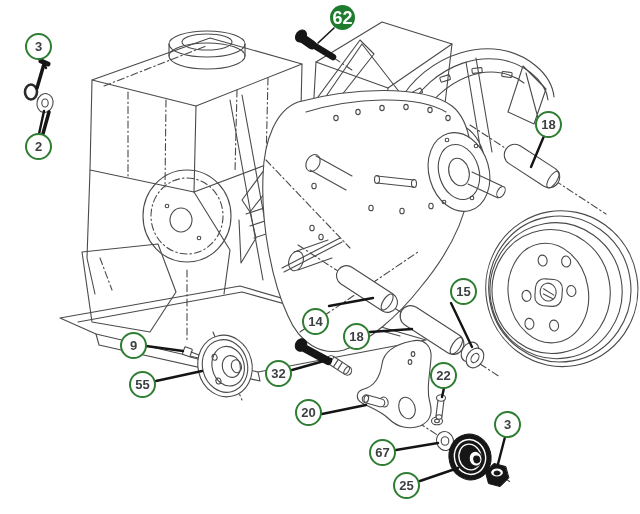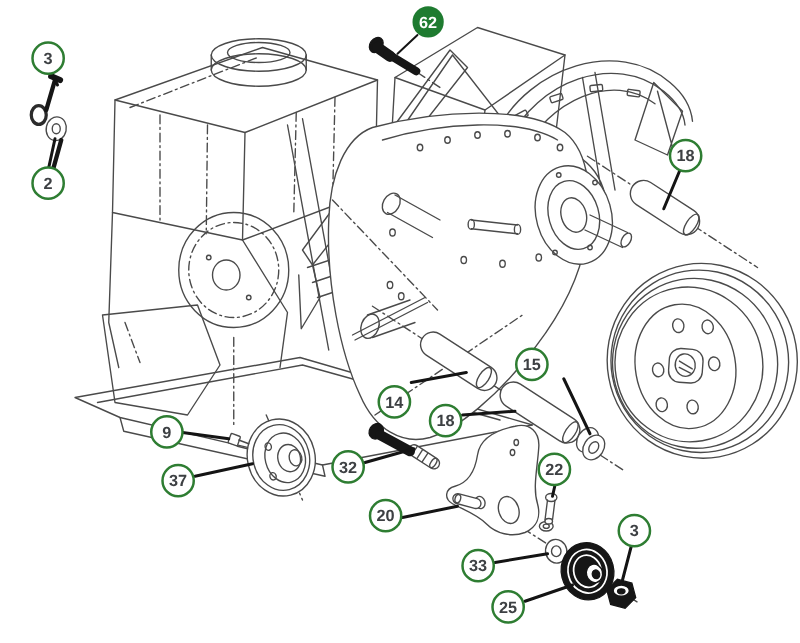--- a/index.html
+++ b/index.html
@@ -15,21 +15,21 @@
   body{width:640px;height:514px;overflow:hidden;background:var(--background);}
   .stage{position:relative;width:640px;height:514px;background:var(--background);
          font-family:"Liberation Sans", sans-serif;}
   .stage svg{position:absolute;left:0;top:0;}
   .callout{position:absolute;width:27px;height:27px;box-sizing:border-box;
            border:2.5px solid var(--callout-ring);border-radius:50%;
            background:#fff;color:var(--callout-text);
            display:flex;align-items:center;justify-content:center;
            font-weight:bold;font-size:13px;line-height:1;cursor:pointer;z-index:2;}
   .callout.selected{width:25px;height:25px;border:none;background:var(--callout-selected-fill);
-           color:#ffffff;font-size:13px;}
+           color:#ffffff;font-size:18px;}
 </style>
 </head>
 <body>
 
 <div class="stage">
 
   <svg width="640" height="514" viewBox="0 0 640 514">
 
     <g stroke="#4a4a4a" stroke-width="1.1" fill="none" stroke-linejoin="round" stroke-linecap="round">
 
@@ -248,23 +248,23 @@
       <path d="M505,437 L498,464"></path>
     </g>
   </svg>
 
   <div class="callout" style="left:25px;top:33px">3</div>
   <div class="callout" style="left:25px;top:133px">2</div>
   <div class="callout selected" style="left:330px;top:5px">62</div>
   <div class="callout" style="left:535px;top:111px">18</div>
   <div class="callout" style="left:302px;top:308px">14</div>
   <div class="callout" style="left:343px;top:323px">18</div>
-  <div class="callout" style="left:412px;top:278px">15</div>
+  <div class="callout" style="left:450px;top:278px">15</div>
   <div class="callout" style="left:120px;top:332px">9</div>
-  <div class="callout" style="left:129px;top:371px">37</div>
+  <div class="callout" style="left:129px;top:371px">55</div>
   <div class="callout" style="left:265px;top:360px">32</div>
   <div class="callout" style="left:430px;top:362px">22</div>
   <div class="callout" style="left:295px;top:399px">20</div>
-  <div class="callout" style="left:369px;top:439px">33</div>
+  <div class="callout" style="left:369px;top:439px">67</div>
   <div class="callout" style="left:393px;top:472px">25</div>
   <div class="callout" style="left:494px;top:411px">3</div>
 
 </div>
 
 </body></html>

